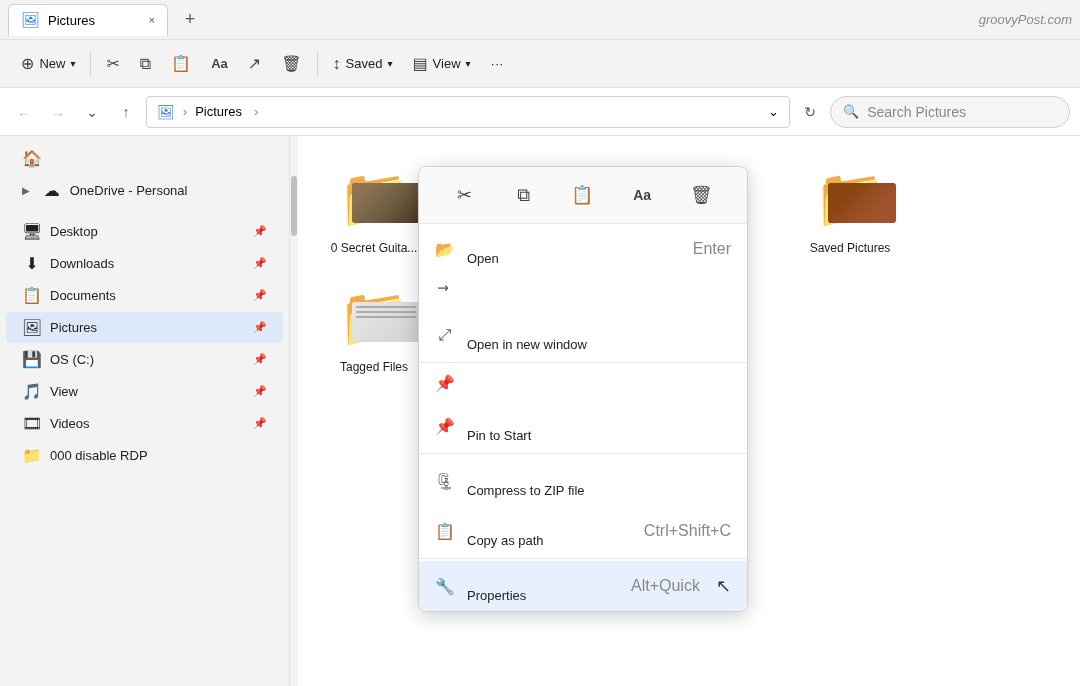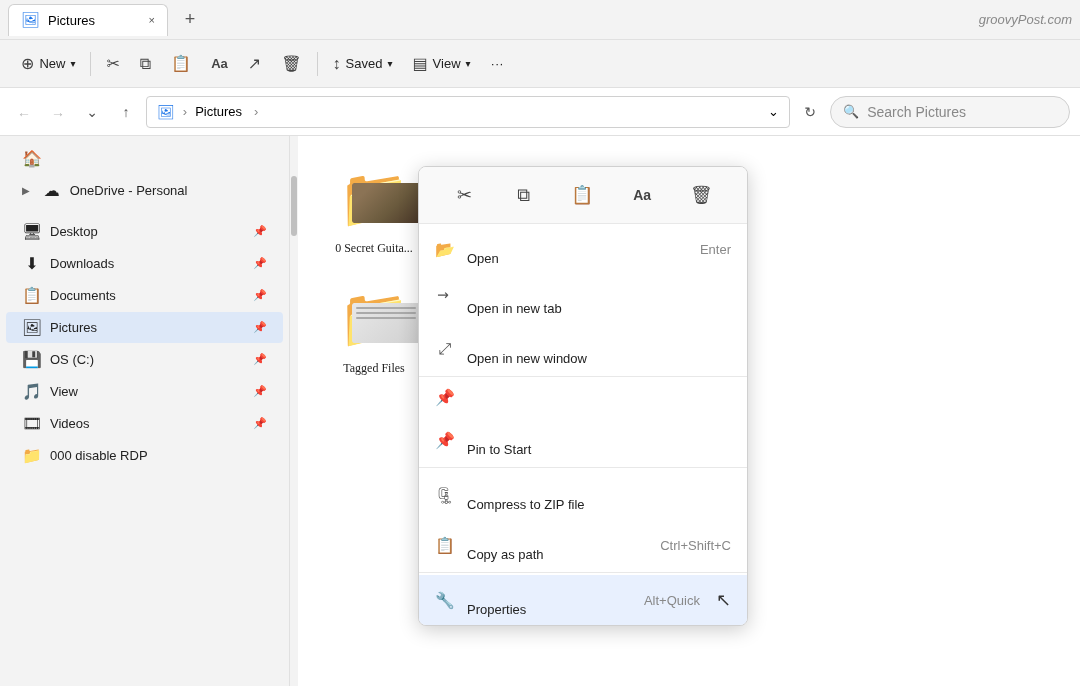--- a/index.html
+++ b/index.html
@@ -72,21 +72,21 @@
     .scrollbar-thumb { width: 6px; height: 60px; background: #c0c0c0; border-radius: 3px; margin: 40px auto; }
 
     
     .content-area { flex: 1; background: #fff; padding: 16px; position: relative; overflow: hidden; }
     .folders-grid { display: flex; flex-wrap: wrap; gap: 12px; }
     .folder-item { display: flex; flex-direction: column; align-items: center; width: 120px; cursor: pointer; border-radius: 4px; padding: 8px; }
     .folder-thumbnail {
       width: 100px; height: 75px; border-radius: 4px; overflow: hidden;
       position: relative; display: flex; align-items: center; justify-content: center;
     }
-    .folder-label { font-size: 12px; text-align: center; margin-top: 6px; color: #222; max-width: 110px; overflow: hidden; text-overflow: ellipsis; white-space: nowrap; font-family: Liberation Serif, serif; }
+    .folder-label { font-size: 12px; text-align: center; margin-top: 6px; color: #222; max-width: 110px; overflow: hidden; text-overflow: ellipsis; white-space: nowrap; }
 
     
     .context-menu {
       position: absolute; top: 30px; left: 120px; width: 330px;
       background: #fff; border: 1px solid #d0d0d0; border-radius: 8px;
       box-shadow: 0 4px 20px rgba(0,0,0,0.2); z-index: 100; overflow: hidden;
     }
     .ctx-icon-bar {
       display: flex; align-items: center; justify-content: space-around;
       padding: 10px 16px; border-bottom: 1px solid #e8e8e8; background: #f9f9f9;
@@ -94,21 +94,21 @@
     .ctx-icon-btn {
       width: 40px; height: 36px; display: flex; align-items: center; justify-content: center;
       border-radius: 4px; cursor: pointer; font-size: 18px; color: #444;
     }
     .ctx-menu-item {
       display: flex; align-items: center; padding: 8px 16px; gap: 12px;
       cursor: pointer; font-size: 13px; color: #222;
     }
     .ctx-menu-item-icon { width: 20px; height: 20px; display: flex; align-items: center; justify-content: center; font-size: 16px; color: #555; }
     .ctx-menu-item-label { flex: 1; margin-top: 19px; }
-    .ctx-menu-item-shortcut { color: #888; font-size: 13px; }
+    .ctx-menu-item-shortcut { color: #888; font-size: 16px; }
     .ctx-menu-sep { height: 1px; background: #e8e8e8; margin: 2px 0; }
 
     
     .folder-wrap { position: relative; }
     .folder-bg { font-size: 58px; color: #f0c040; line-height: 1; }
     .folder-thumb-inner { position: absolute; top: 14px; left: 14px; width: 68px; height: 40px; overflow: hidden; border-radius: 2px; }
 
     
     .thumb-photo { width: 100%; height: 100%; background: linear-gradient(135deg, #8B7355 30%, #6B5B3E 70%); border-radius: 2px; }
     .thumb-doc { width: 100%; height: 100%; background: linear-gradient(135deg, #e8e8e8 0%, #d0d0d0 100%); border-radius: 2px; display: flex; flex-direction: column; gap: 3px; padding: 4px; }
@@ -276,20 +276,31 @@
         <span class="folder-label" style="font-size:11px; color:#888;"></span>
       </div>
 
       <div class="folder-item" style="margin-left: 80px;">
         <div class="folder-thumbnail">
           <div style="font-size:58px; color:#f0c040; line-height:1;">📁</div>
         </div>
         <span class="folder-label">Icons</span>
       </div>
 
+      <div class="folder-item">
+        <div class="folder-thumbnail">
+          <div class="folder-wrap">
+            <div class="folder-bg">📁</div>
+            <div class="folder-thumb-inner">
+              <div class="thumb-saved"></div>
+            </div>
+          </div>
+        </div>
+        <span class="folder-label">Saved Pictures</span>
+      </div>
     </div>
 
     <div class="folder-second-row">
 
       <div class="folder-item">
         <div class="folder-thumbnail">
           <div class="folder-wrap">
             <div class="folder-bg">📁</div>
             <div class="folder-thumb-inner">
               <div class="thumb-doc">
@@ -314,21 +325,20 @@
         <div class="ctx-icon-btn" title="Delete">🗑</div>
       </div>
 
       <div class="ctx-menu-item">
         <span class="ctx-menu-item-icon">📂</span>
         <span class="ctx-menu-item-label">Open</span>
         <span class="ctx-menu-item-shortcut">Enter</span>
       </div>
       <div class="ctx-menu-item">
         <span class="ctx-menu-item-icon" style="font-size:14px; transform:rotate(45deg); display:inline-block;">↗</span>
-        <span class="ctx-menu-item-label">Open in new tab</span>
         <span class="ctx-menu-item-shortcut"></span>
       </div>
       <div class="ctx-menu-item">
         <span class="ctx-menu-item-icon">⤢</span>
         <span class="ctx-menu-item-label">Open in new window</span>
         <span class="ctx-menu-item-shortcut"></span>
       </div>
       <div class="ctx-menu-sep"></div>
       <div class="ctx-menu-item">
         <span class="ctx-menu-item-icon">📌</span>

